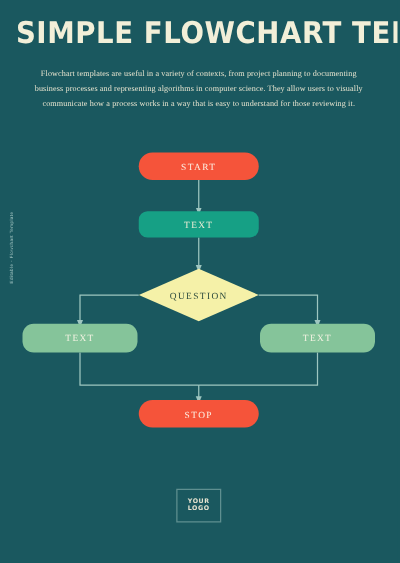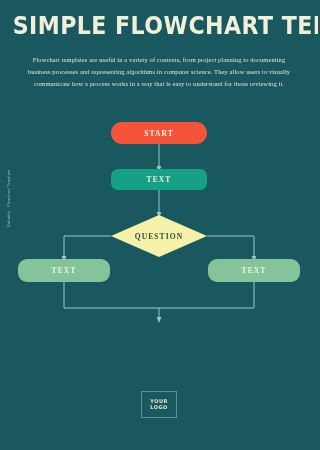--- a/index.html
+++ b/index.html
@@ -84,21 +84,20 @@
 
   .node {
     position: absolute;
     display: flex;
     align-items: center;
     justify-content: center;
     box-sizing: border-box;
     font-family: "Liberation Serif", serif;
     letter-spacing: 1.1px;
     font-size: 7.5px;
-    font-weight: bold;
   }
 
   .node-start {
     left: 111px;
     top: 10px;
     width: 96px;
     height: 22px;
     background: #f5543a;
     border-radius: 11px;
     color: #fdf4e8;
@@ -230,20 +229,21 @@
     <div class="node node-start">START</div>
 
     <div class="node node-text-1">TEXT</div>
 
     <div class="node node-diamond-label">QUESTION</div>
 
     <div class="node node-text-left">TEXT</div>
 
     <div class="node node-text-right">TEXT</div>
 
+    <div class="node node-stop">STOP</div>
   </div>
 
   <div class="logo-box">
     <span class="logo-line">YOUR</span>
     <span class="logo-line">LOGO</span>
   </div>
 
 
 </div>
 

